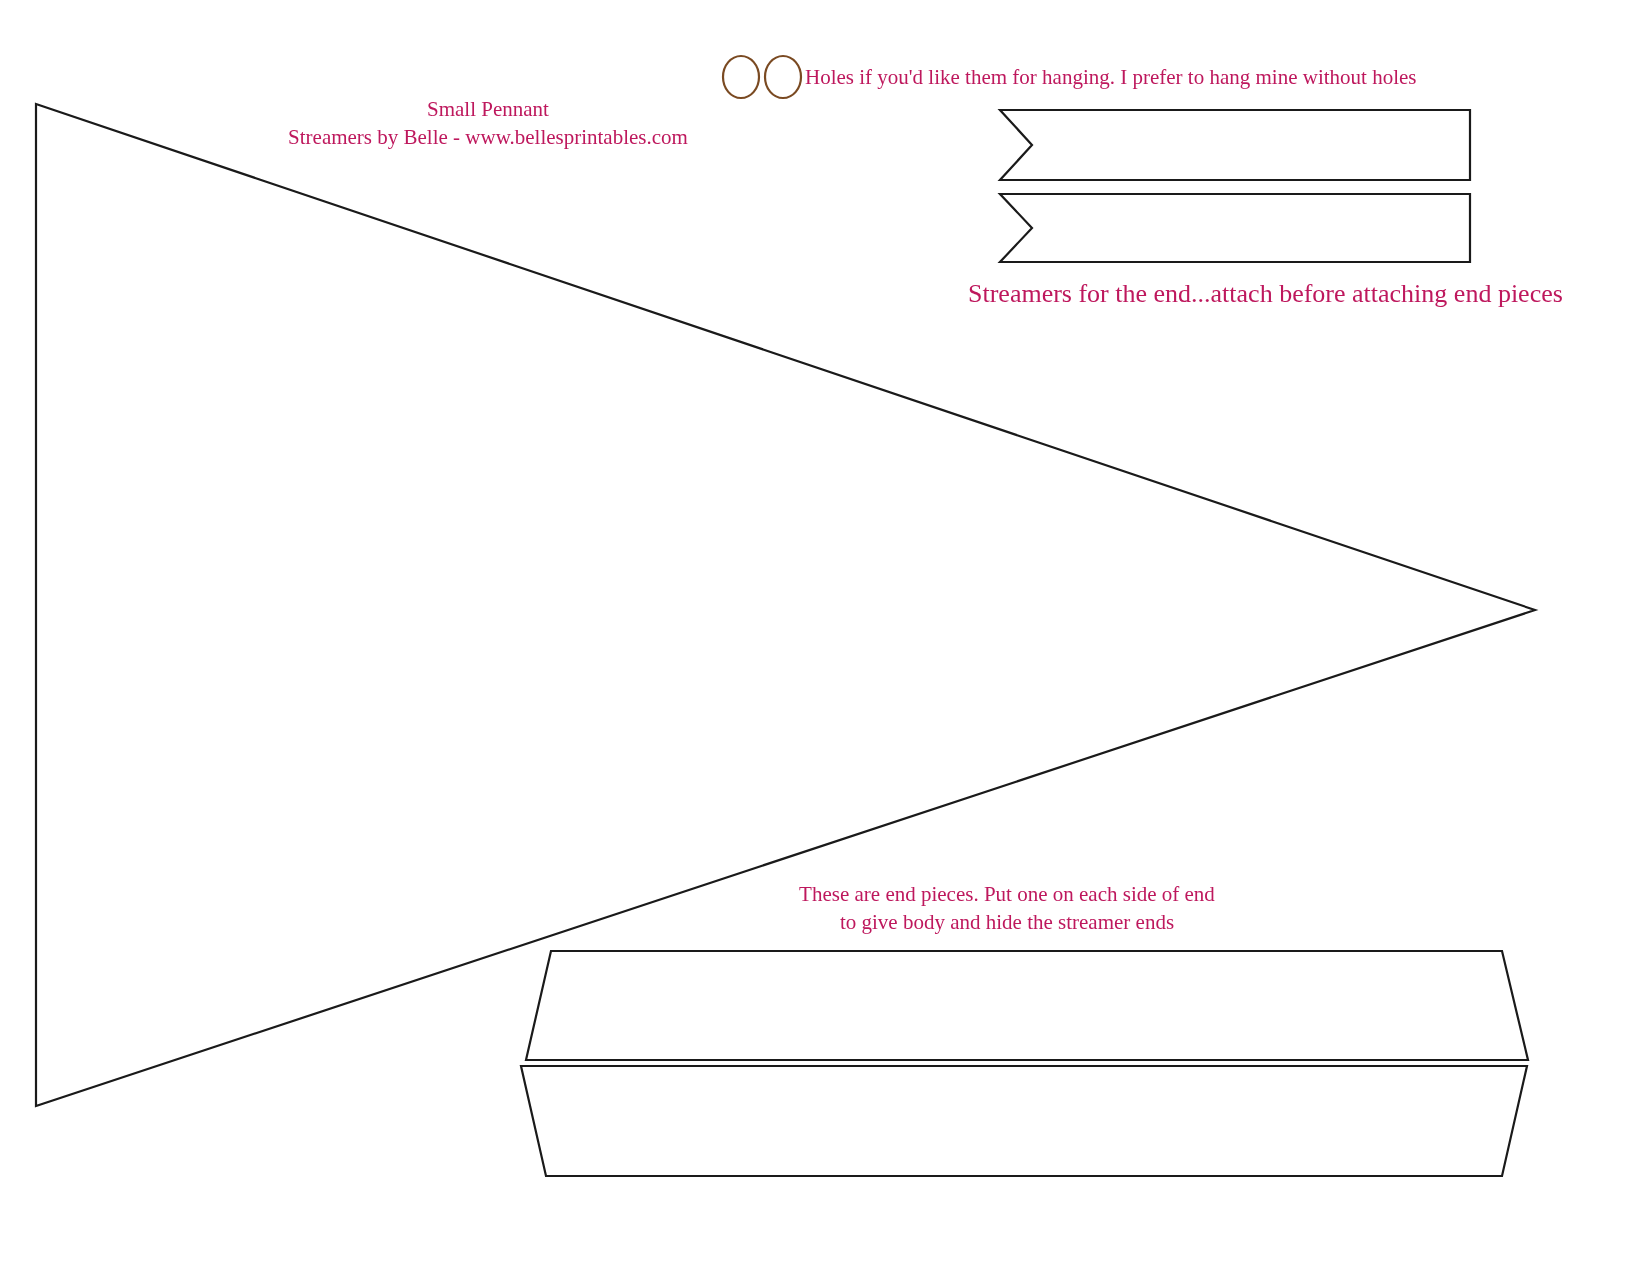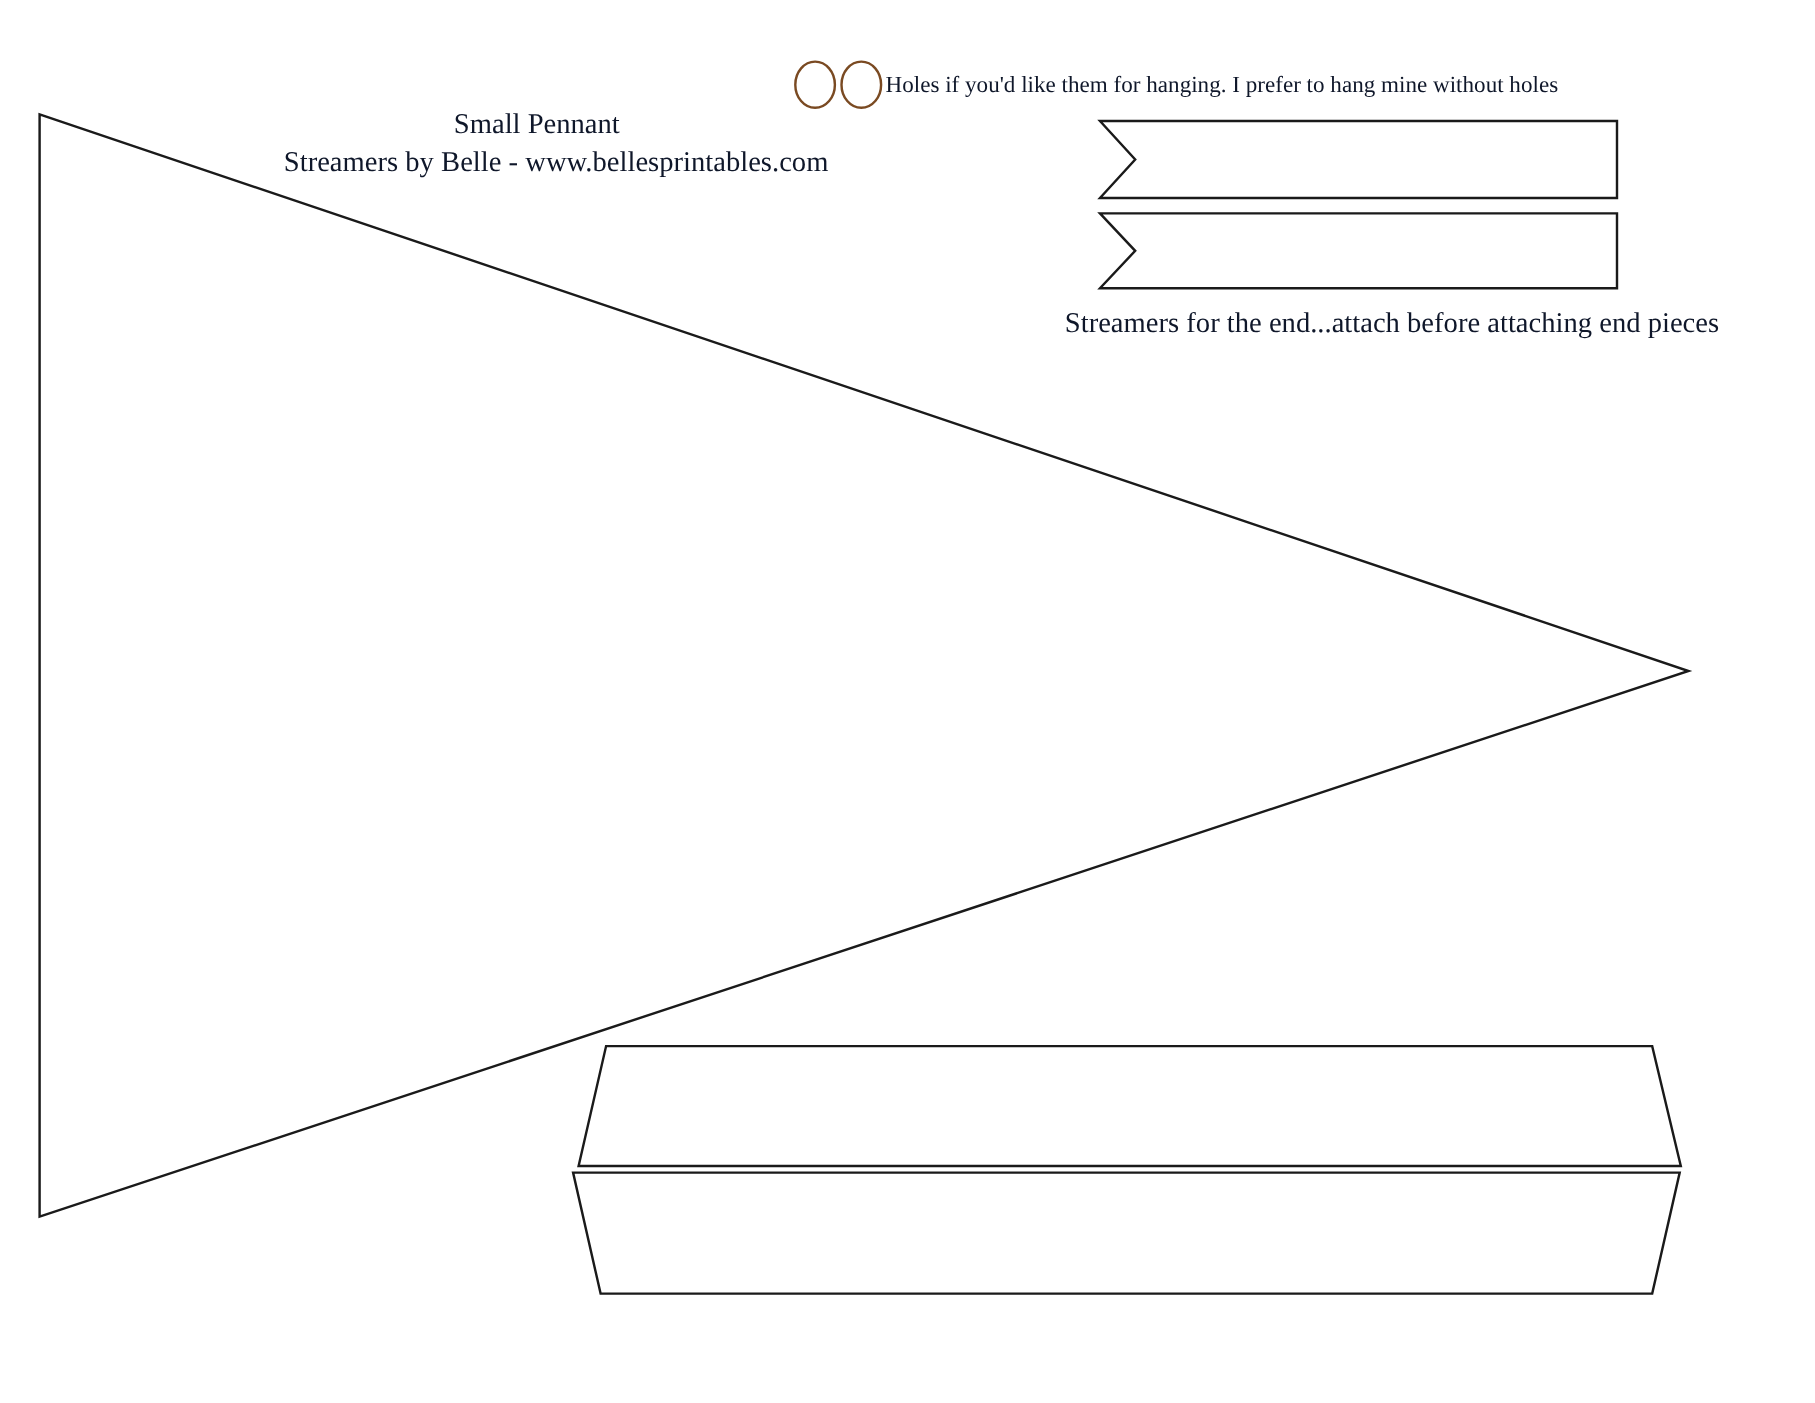--- a/index.html
+++ b/index.html
@@ -21,31 +21,31 @@
   .svg-layer {
     position: absolute;
     left: 0;
     top: 0;
     width: 1650px;
     height: 1275px;
   }
   .text-block {
     position: absolute;
     font-family: "Liberation Serif", serif;
-    color: #0f172a;
+    color: #be185d;
     line-height: 1.32;
     white-space: nowrap;
   }
 
   
   #title-block {
     left: 258px;
     top: 96px;
     width: 460px;
-    font-size: 26px;
+    font-size: 21px;
     text-align: center;
   }
   #title-block .line {
     display: block;
   }
 
   
   #holes-note {
     left: 805px;
     top: 64px;
@@ -94,14 +94,18 @@
 
   <div class="text-block" id="title-block">
     <span class="line">Small Pennant</span>
     <span class="line">Streamers by Belle - www.bellesprintables.com</span>
   </div>
 
   <div class="text-block" id="holes-note">Holes if you'd like them for hanging. I prefer to hang mine without holes</div>
 
   <div class="text-block" id="streamers-note">Streamers for the end...attach before attaching end pieces</div>
 
+  <div class="text-block" id="endpieces-note">
+    <span class="line">These are end pieces. Put one on each side of end</span>
+    <span class="line">to give body and hide the streamer ends</span>
+  </div>
 
 </div>
 
 </body></html>

